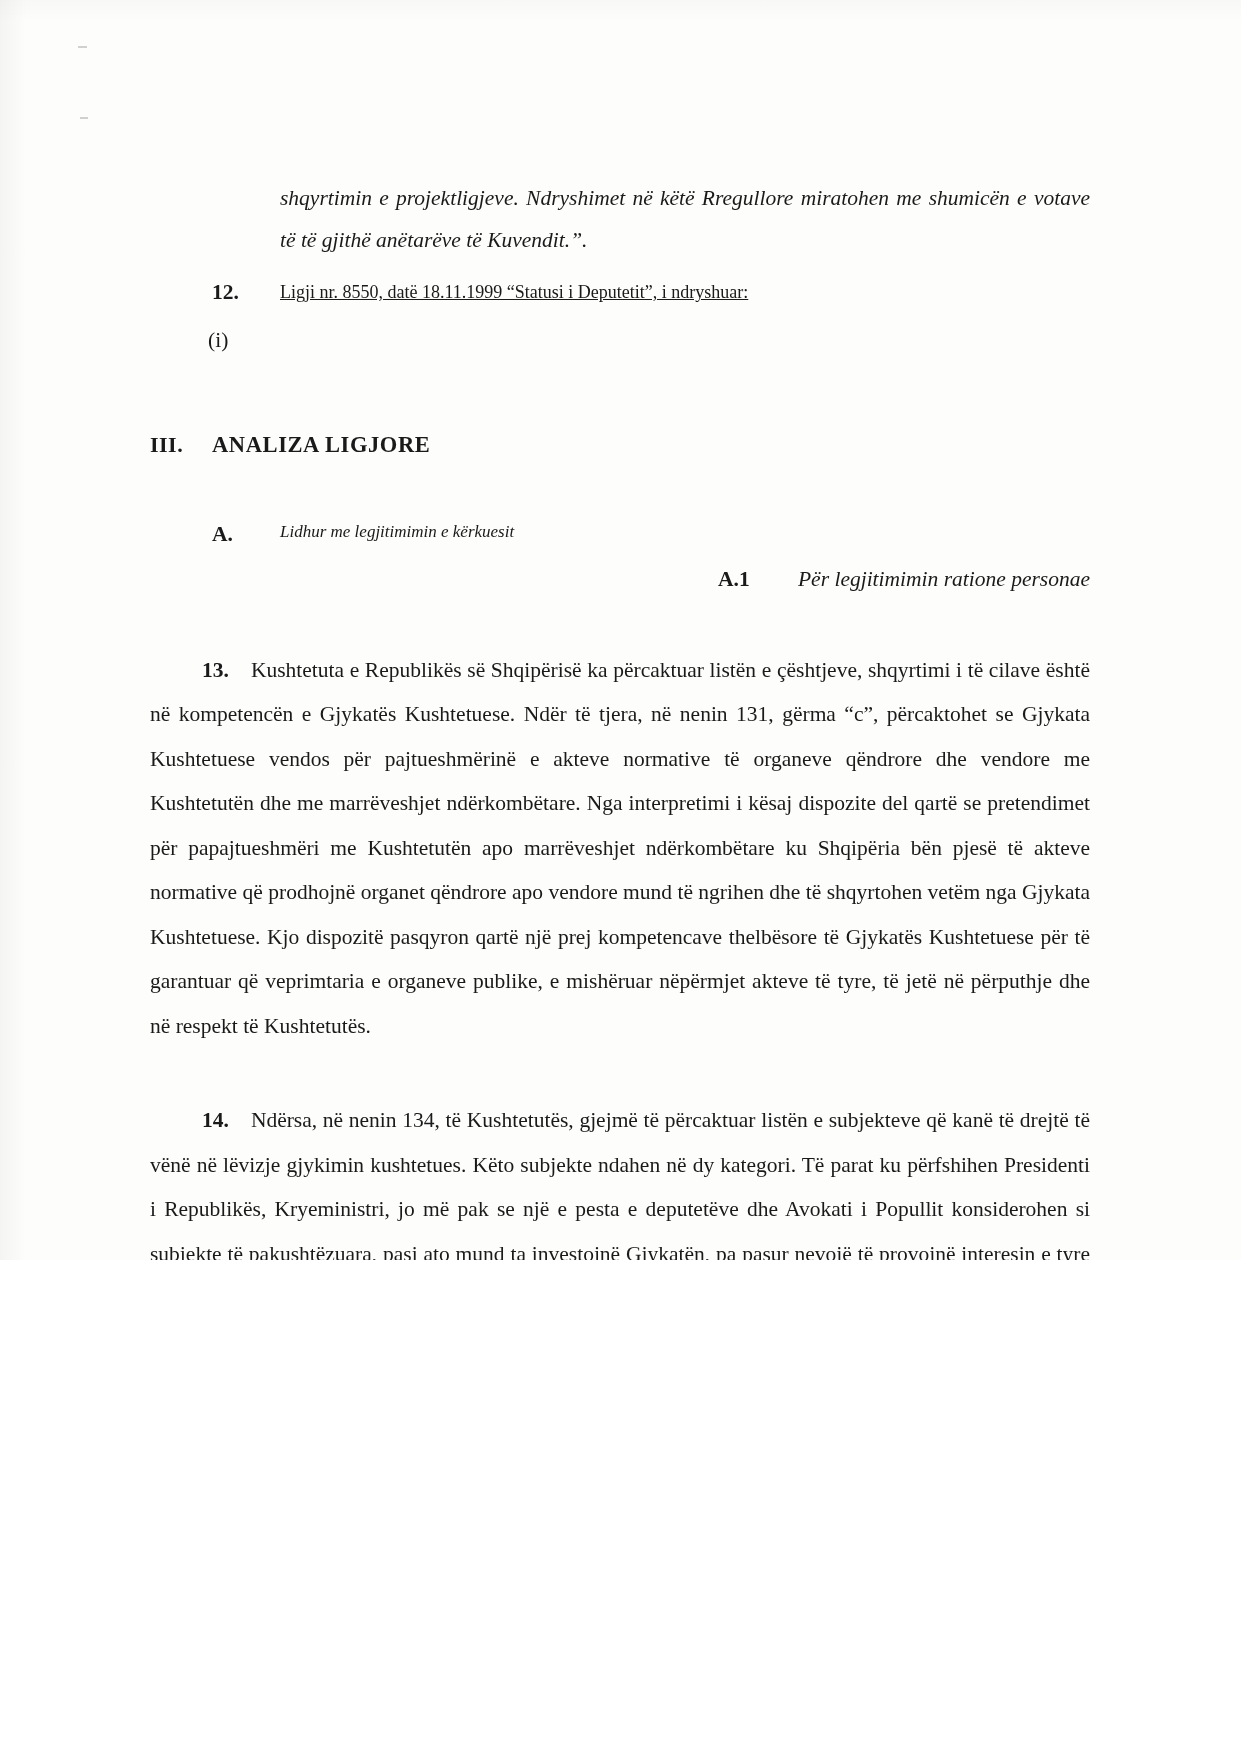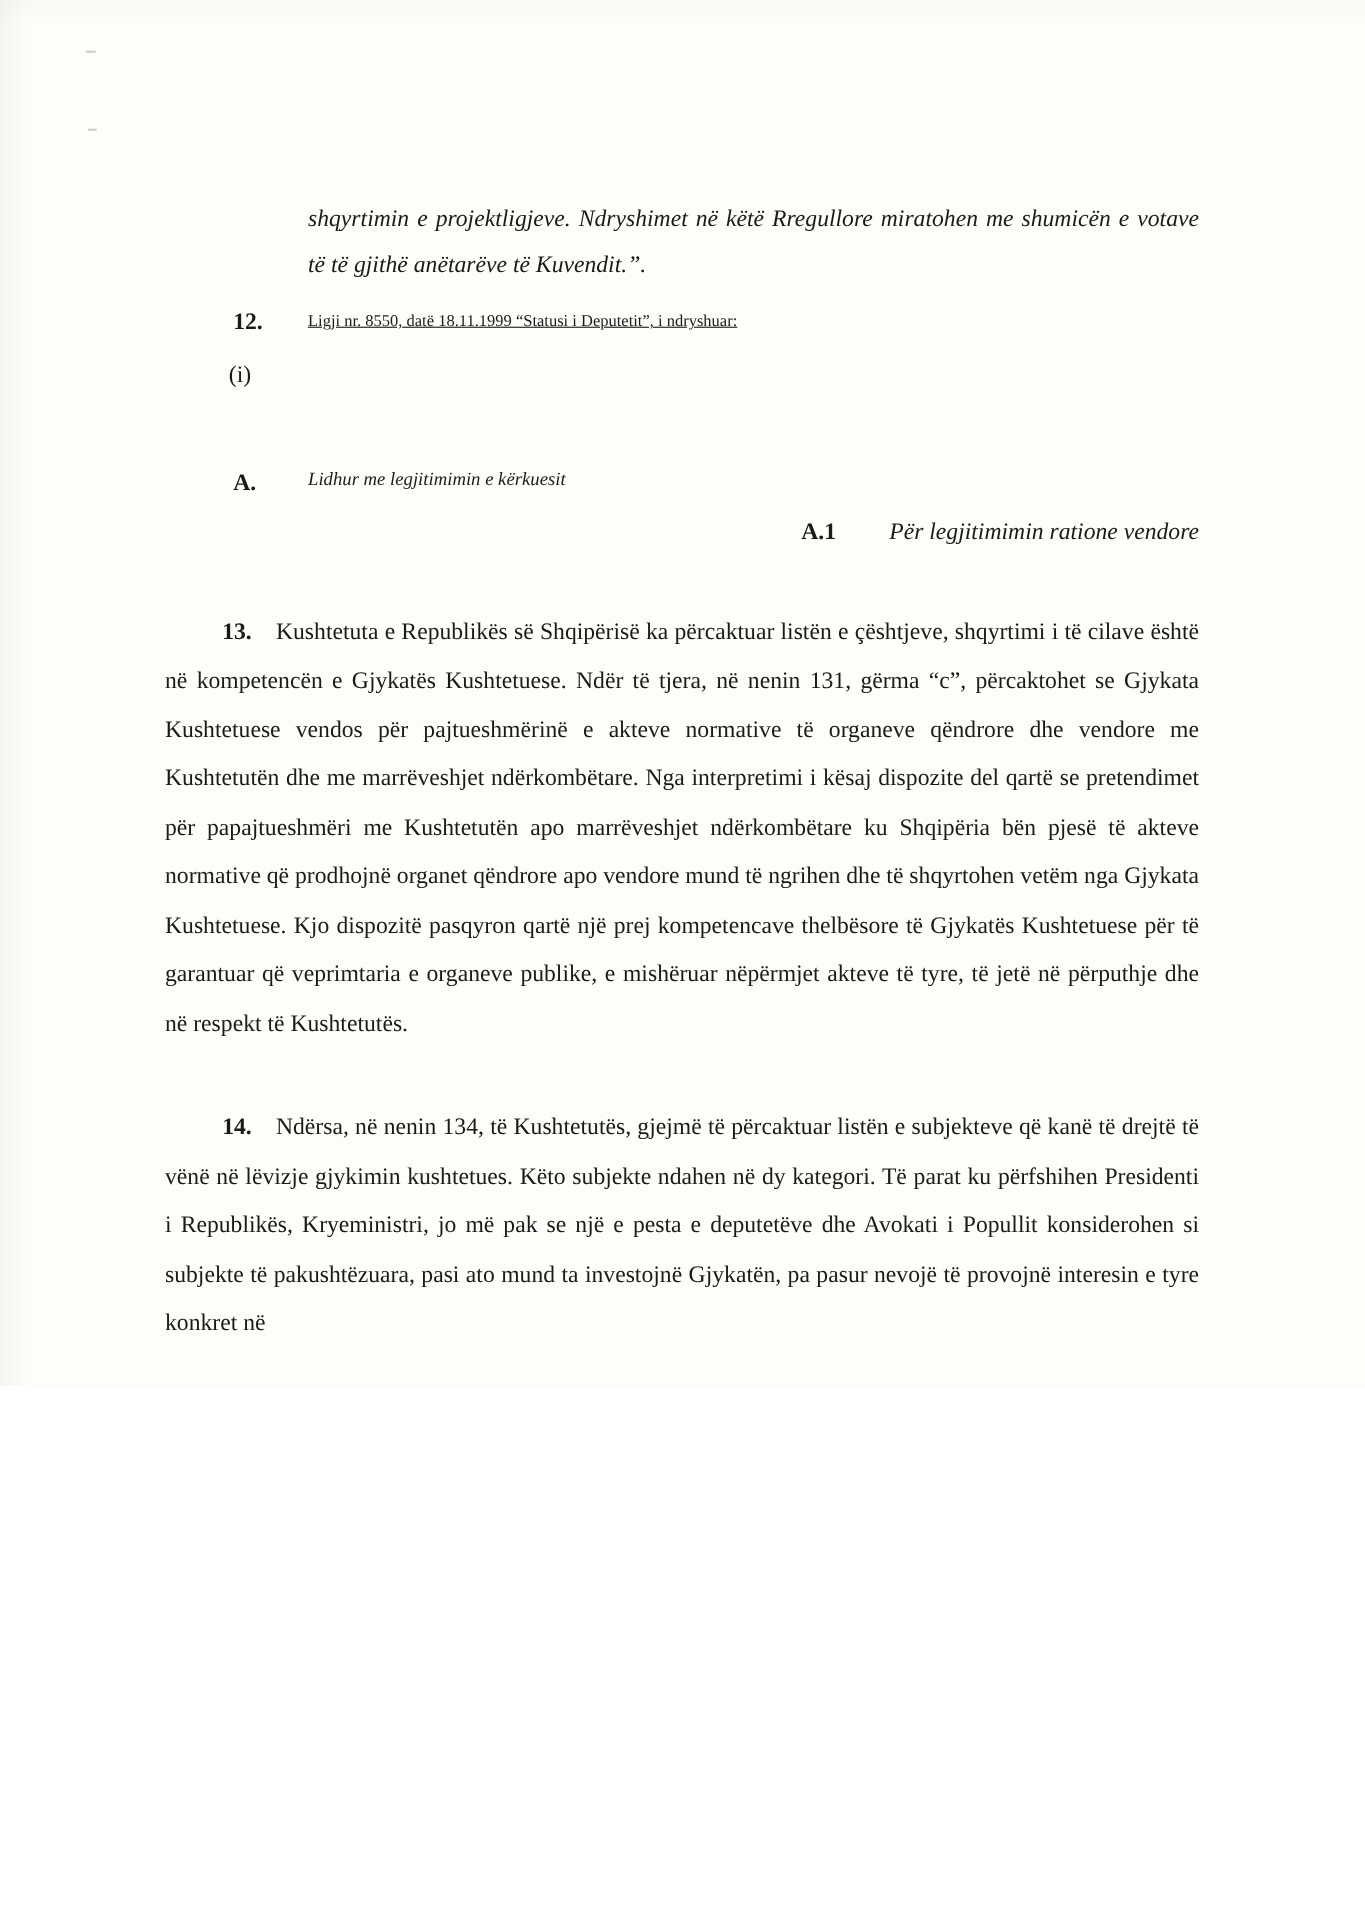--- a/index.html
+++ b/index.html
@@ -57,21 +57,21 @@
   .row-12 { margin-top: 10px; }
   .row-12 .marker {
     width: 130px;
     padding-left: 62px;
     box-sizing: border-box;
     font-weight: bold;
     font-size: 21.5px;
     line-height: 1.95;
   }
   .row-12 .body {
-    font-size: 15px;
+    font-size: 18px;
     line-height: 1.95;
   }
 
   .row-i { margin-top: 6px; }
   .row-i .marker {
     width: 130px;
     padding-left: 58px;
     box-sizing: border-box;
     font-size: 21.5px;
     line-height: 1.95;
@@ -186,29 +186,33 @@
 
     <div class="row row-12">
       <div class="marker">12.</div>
       <div class="body underline">Ligji nr. 8550, datë 18.11.1999 “Statusi i Deputetit”, i ndryshuar:</div>
     </div>
 
     <div class="row row-i">
       <div class="marker">(i)</div>
     </div>
 
+    <div class="heading-III">
+      <div class="num">III.</div>
+      <div class="txt">ANALIZA LIGJORE</div>
+    </div>
 
     <div class="sub-a">
       <div class="num">A.</div>
       <div class="txt">Lidhur me legjitimimin e kërkuesit</div>
     </div>
 
     <div class="sub-a1">
       <div class="num">A.1</div>
-      <div class="txt">Për legjitimimin ratione vendore</div>
+      <div class="txt">Për legjitimimin ratione personae</div>
     </div>
 
     <p class="body-para"><span class="pnum">13.</span><span>Kushtetuta e Republikës së Shqipërisë ka përcaktuar listën e çështjeve, shqyrtimi i të cilave është në kompetencën e Gjykatës Kushtetuese. Ndër të tjera, në nenin 131, gërma “c”, përcaktohet se Gjykata Kushtetuese vendos për pajtueshmërinë e akteve normative të organeve qëndrore dhe vendore me Kushtetutën dhe me marrëveshjet ndërkombëtare. Nga interpretimi i kësaj dispozite del qartë se pretendimet për papajtueshmëri me Kushtetutën apo marrëveshjet ndërkombëtare ku Shqipëria bën pjesë të akteve normative që prodhojnë organet qëndrore apo vendore mund të ngrihen dhe të shqyrtohen vetëm nga Gjykata Kushtetuese. Kjo dispozitë pasqyron qartë një prej kompetencave thelbësore të Gjykatës Kushtetuese për të garantuar që veprimtaria e organeve publike, e mishëruar nëpërmjet akteve të tyre, të jetë në përputhje dhe në respekt të Kushtetutës.</span></p>
 
     <p class="body-para para-14"><span class="pnum">14.</span><span>Ndërsa, në nenin 134, të Kushtetutës, gjejmë të përcaktuar listën e subjekteve që kanë të drejtë të vënë në lëvizje gjykimin kushtetues. Këto subjekte ndahen në dy kategori. Të parat ku përfshihen Presidenti i Republikës, Kryeministri, jo më pak se një e pesta e deputetëve dhe Avokati i Popullit konsiderohen si subjekte të pakushtëzuara, pasi ato mund ta investojnë Gjykatën, pa pasur nevojë të provojnë interesin e tyre konkret në</span></p>
 
   </div>
 
   <div class="folio">9</div>
 

